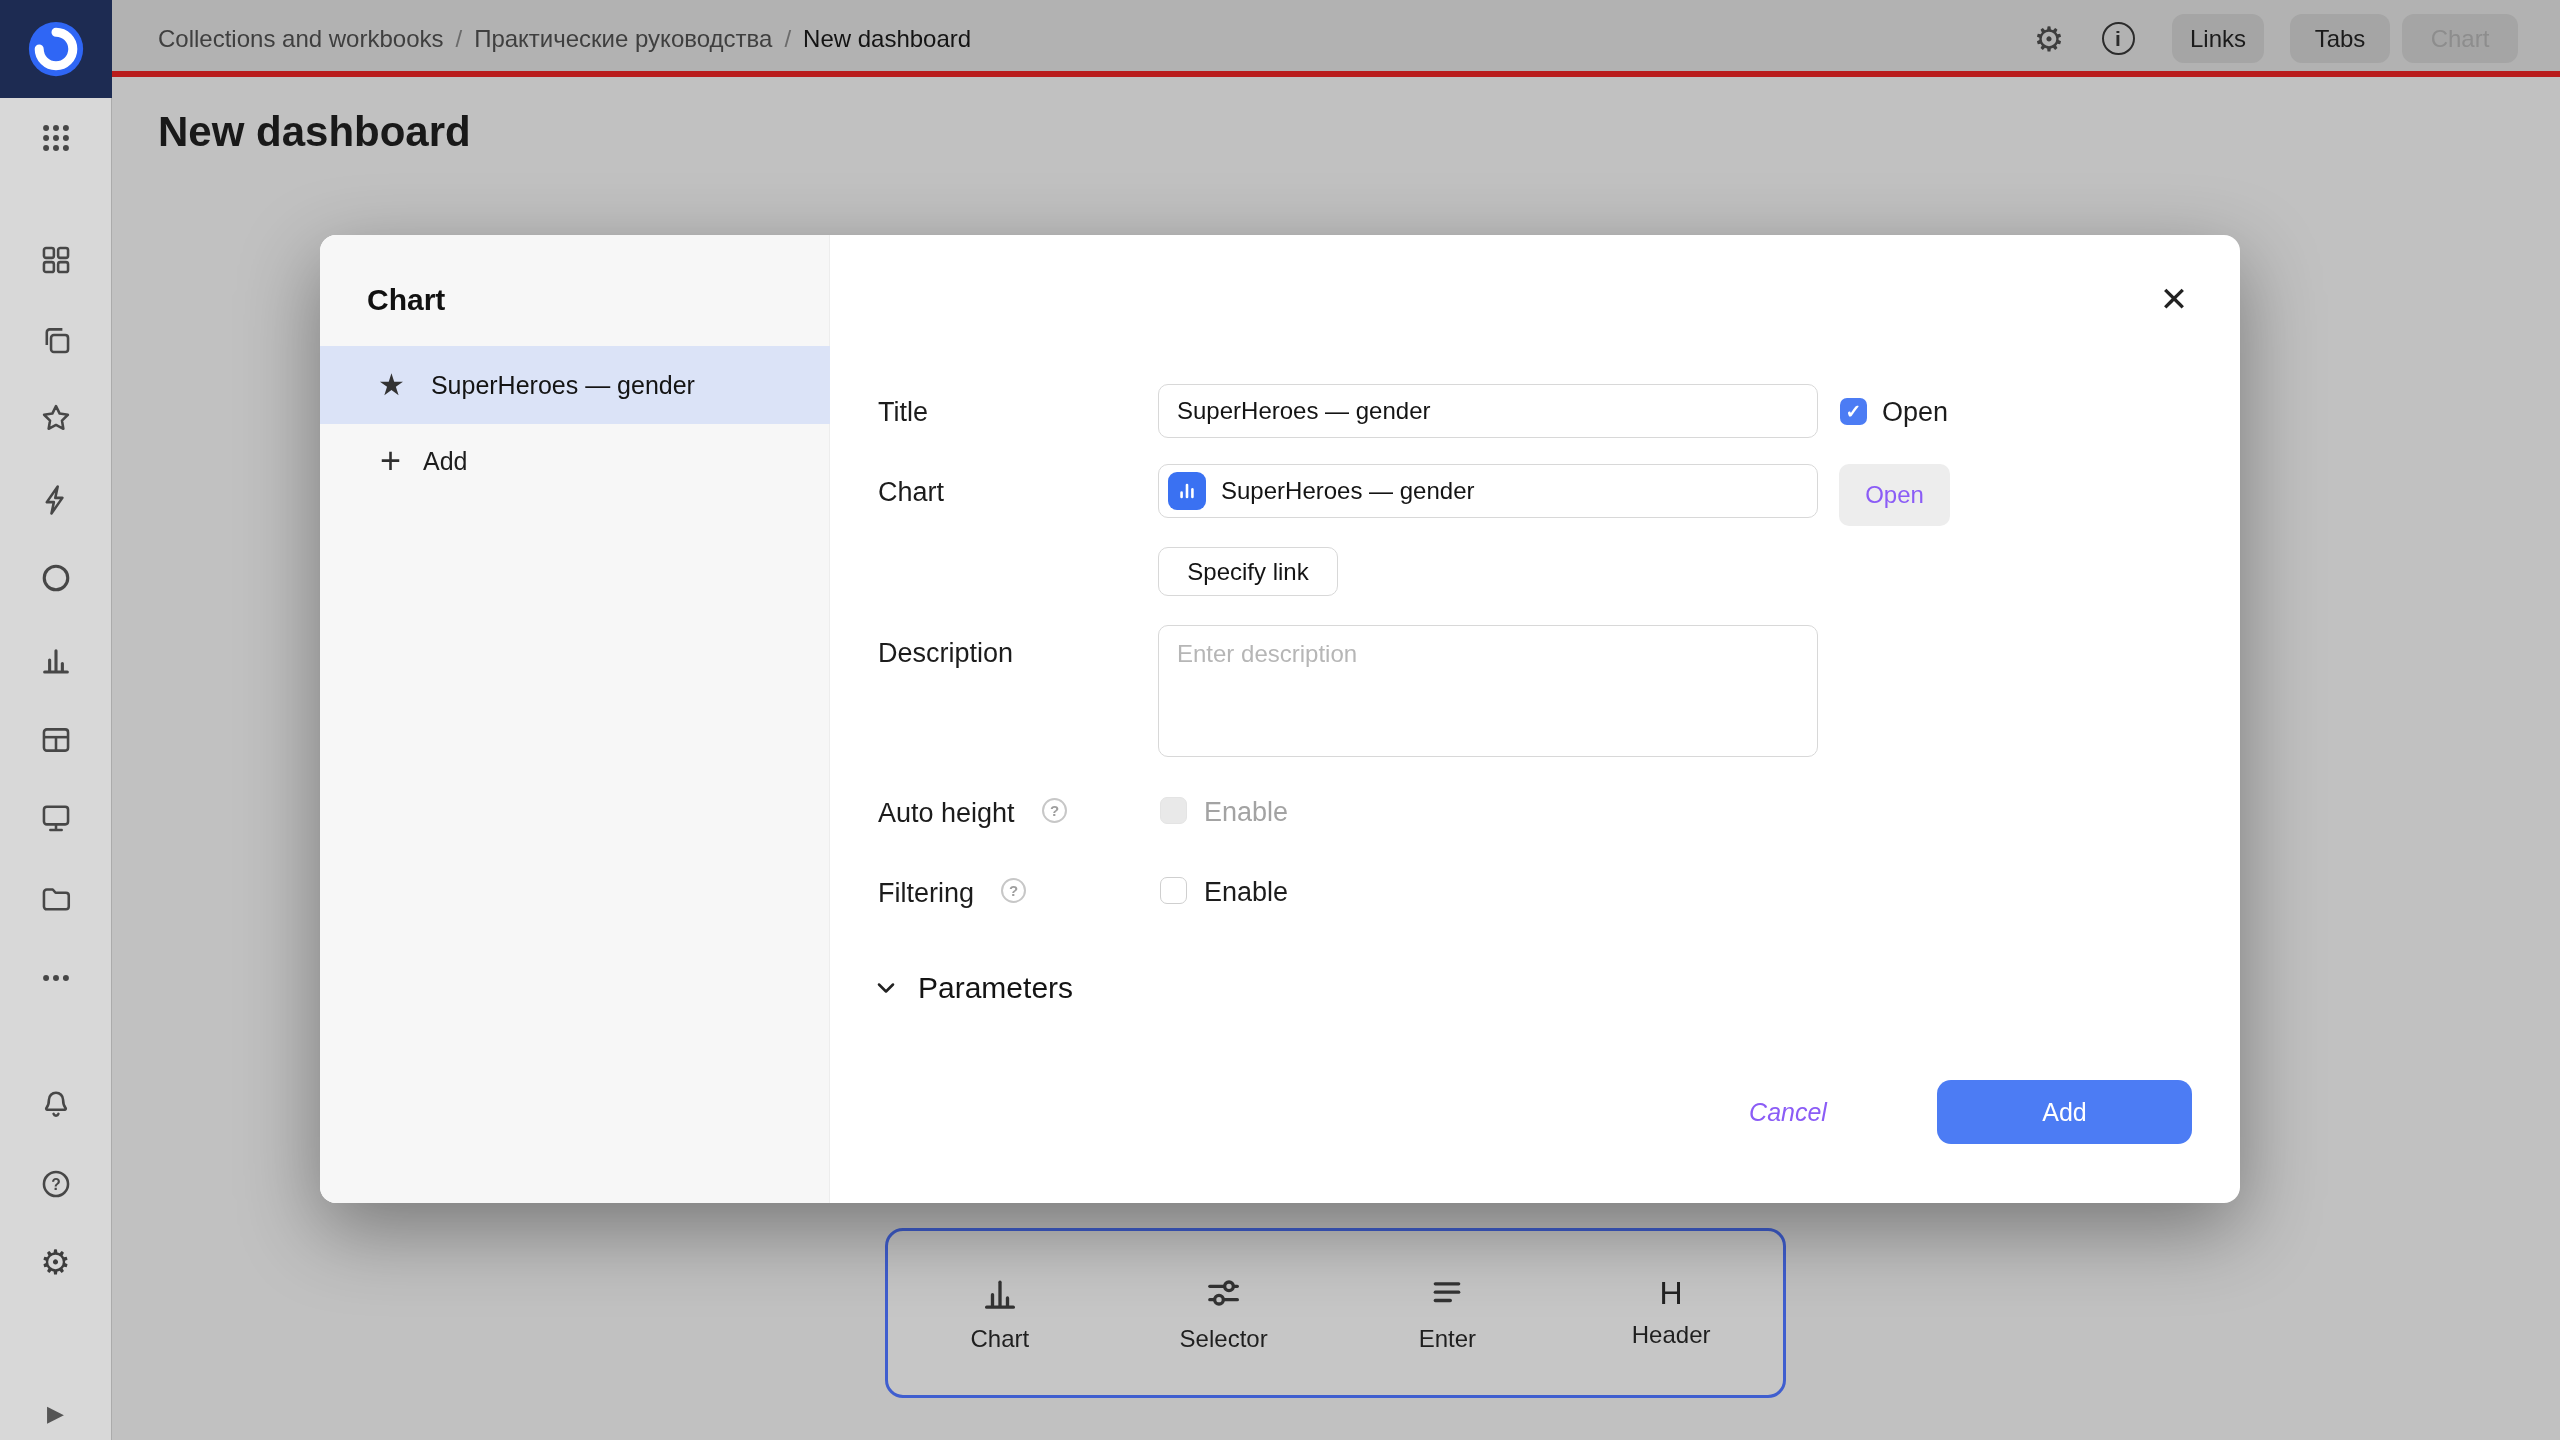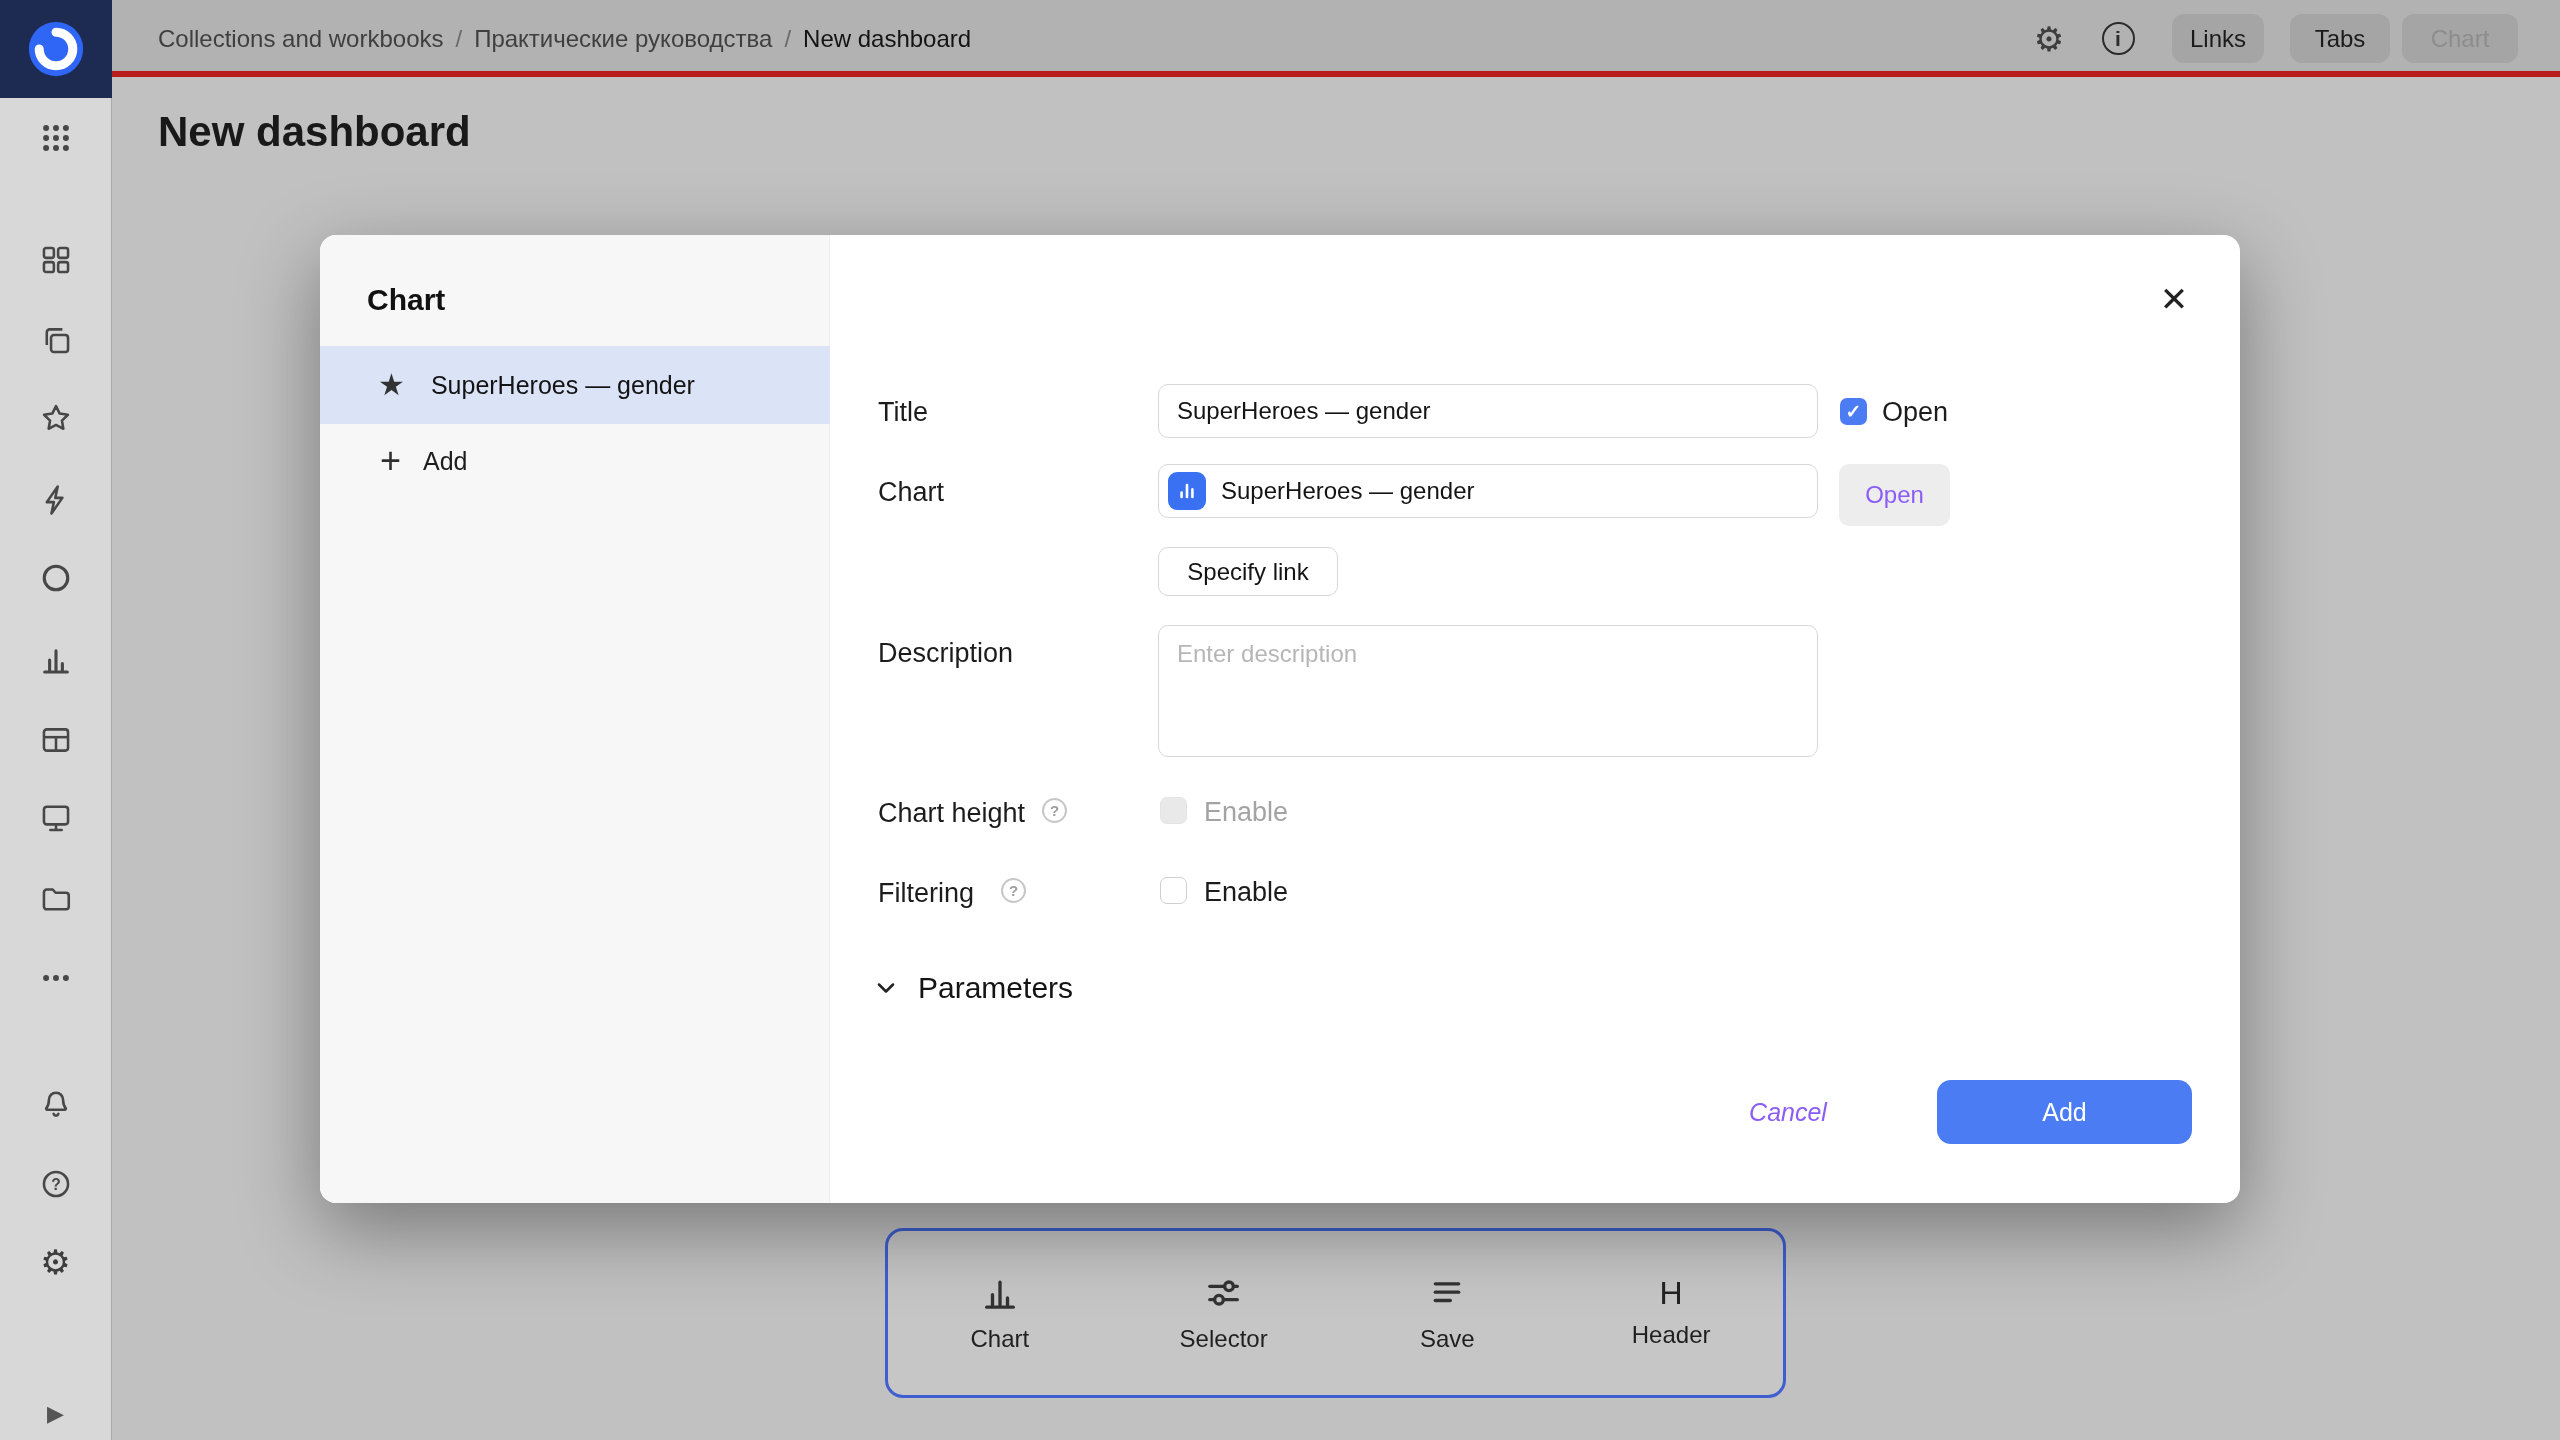--- a/index.html
+++ b/index.html
@@ -280,21 +280,21 @@
           <circle cx="9" cy="16" r="2.6" fill="#c6c6c6"></circle>
         </svg>
       <span>Selector</span>
     </button>
     <button class="bt-item">
       <svg viewBox="0 0 24 24" fill="none" stroke="#333" stroke-width="2" stroke-linecap="round">
           <path d="M5 6.5h14"></path>
           <path d="M5 11.5h14"></path>
           <path d="M5 16.5h9"></path>
         </svg>
-      <span>Save</span>
+      <span>Enter</span>
     </button>
     <button class="bt-item">
       <span class="bt-h">H</span>
       <span>Header</span>
     </button>
   </div>
 
   <section class="modal">
 
     <div class="modal-left">
@@ -332,21 +332,21 @@
           </svg>
       </span>
       <span class="chart-field-text">SuperHeroes — gender</span>
     </div>
     <button class="open-btn">Open</button>
     <button class="speclink-btn">Specify link</button>
 
     <label class="flabel" style="left:558px;top:403px">Description</label>
     <textarea class="desc-area" placeholder="Enter description" style=""></textarea>
 
-    <label class="flabel" style="left:558px;top:563px">Chart height</label>
+    <label class="flabel" style="left:558px;top:563px">Auto height</label>
     <span class="qmark" style="left:722px;top:563px">
       <span>?</span>
     </span>
     <span class="cb cb-disabled" style="left:840px;top:562px"></span>
     <span class="flabel muted" style="left:884px;top:562px">Enable</span>
 
     <label class="flabel" style="left:558px;top:643px">Filtering</label>
     <span class="qmark" style="left:681px;top:643px">
       <span>?</span>
     </span>

